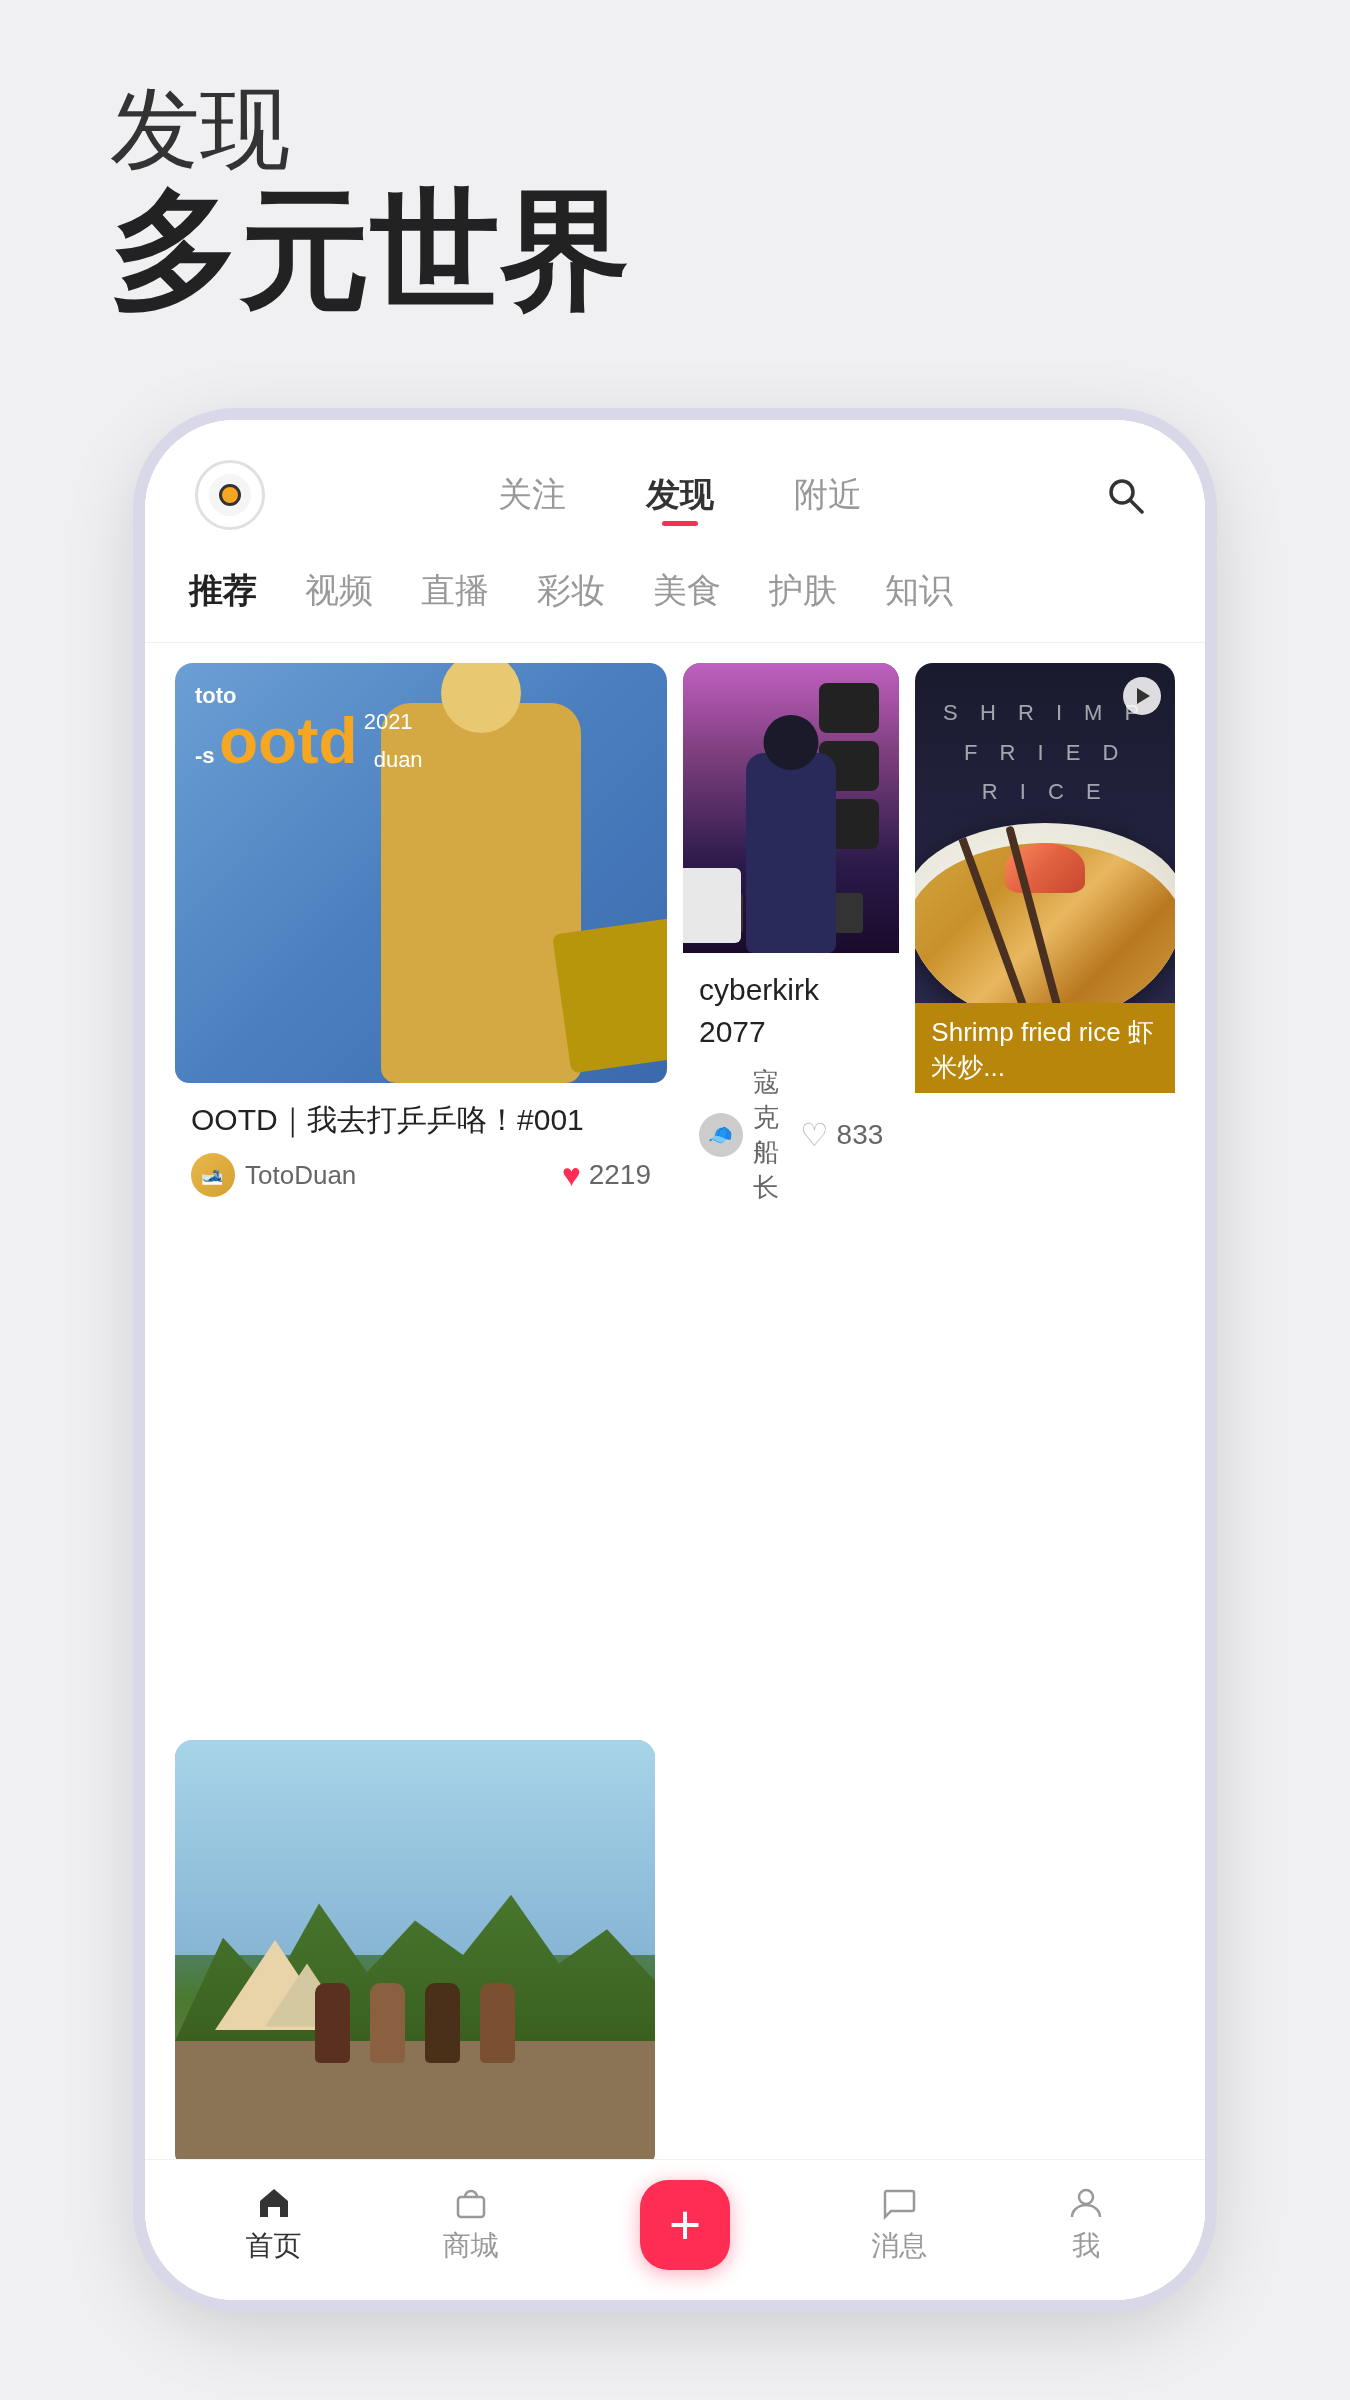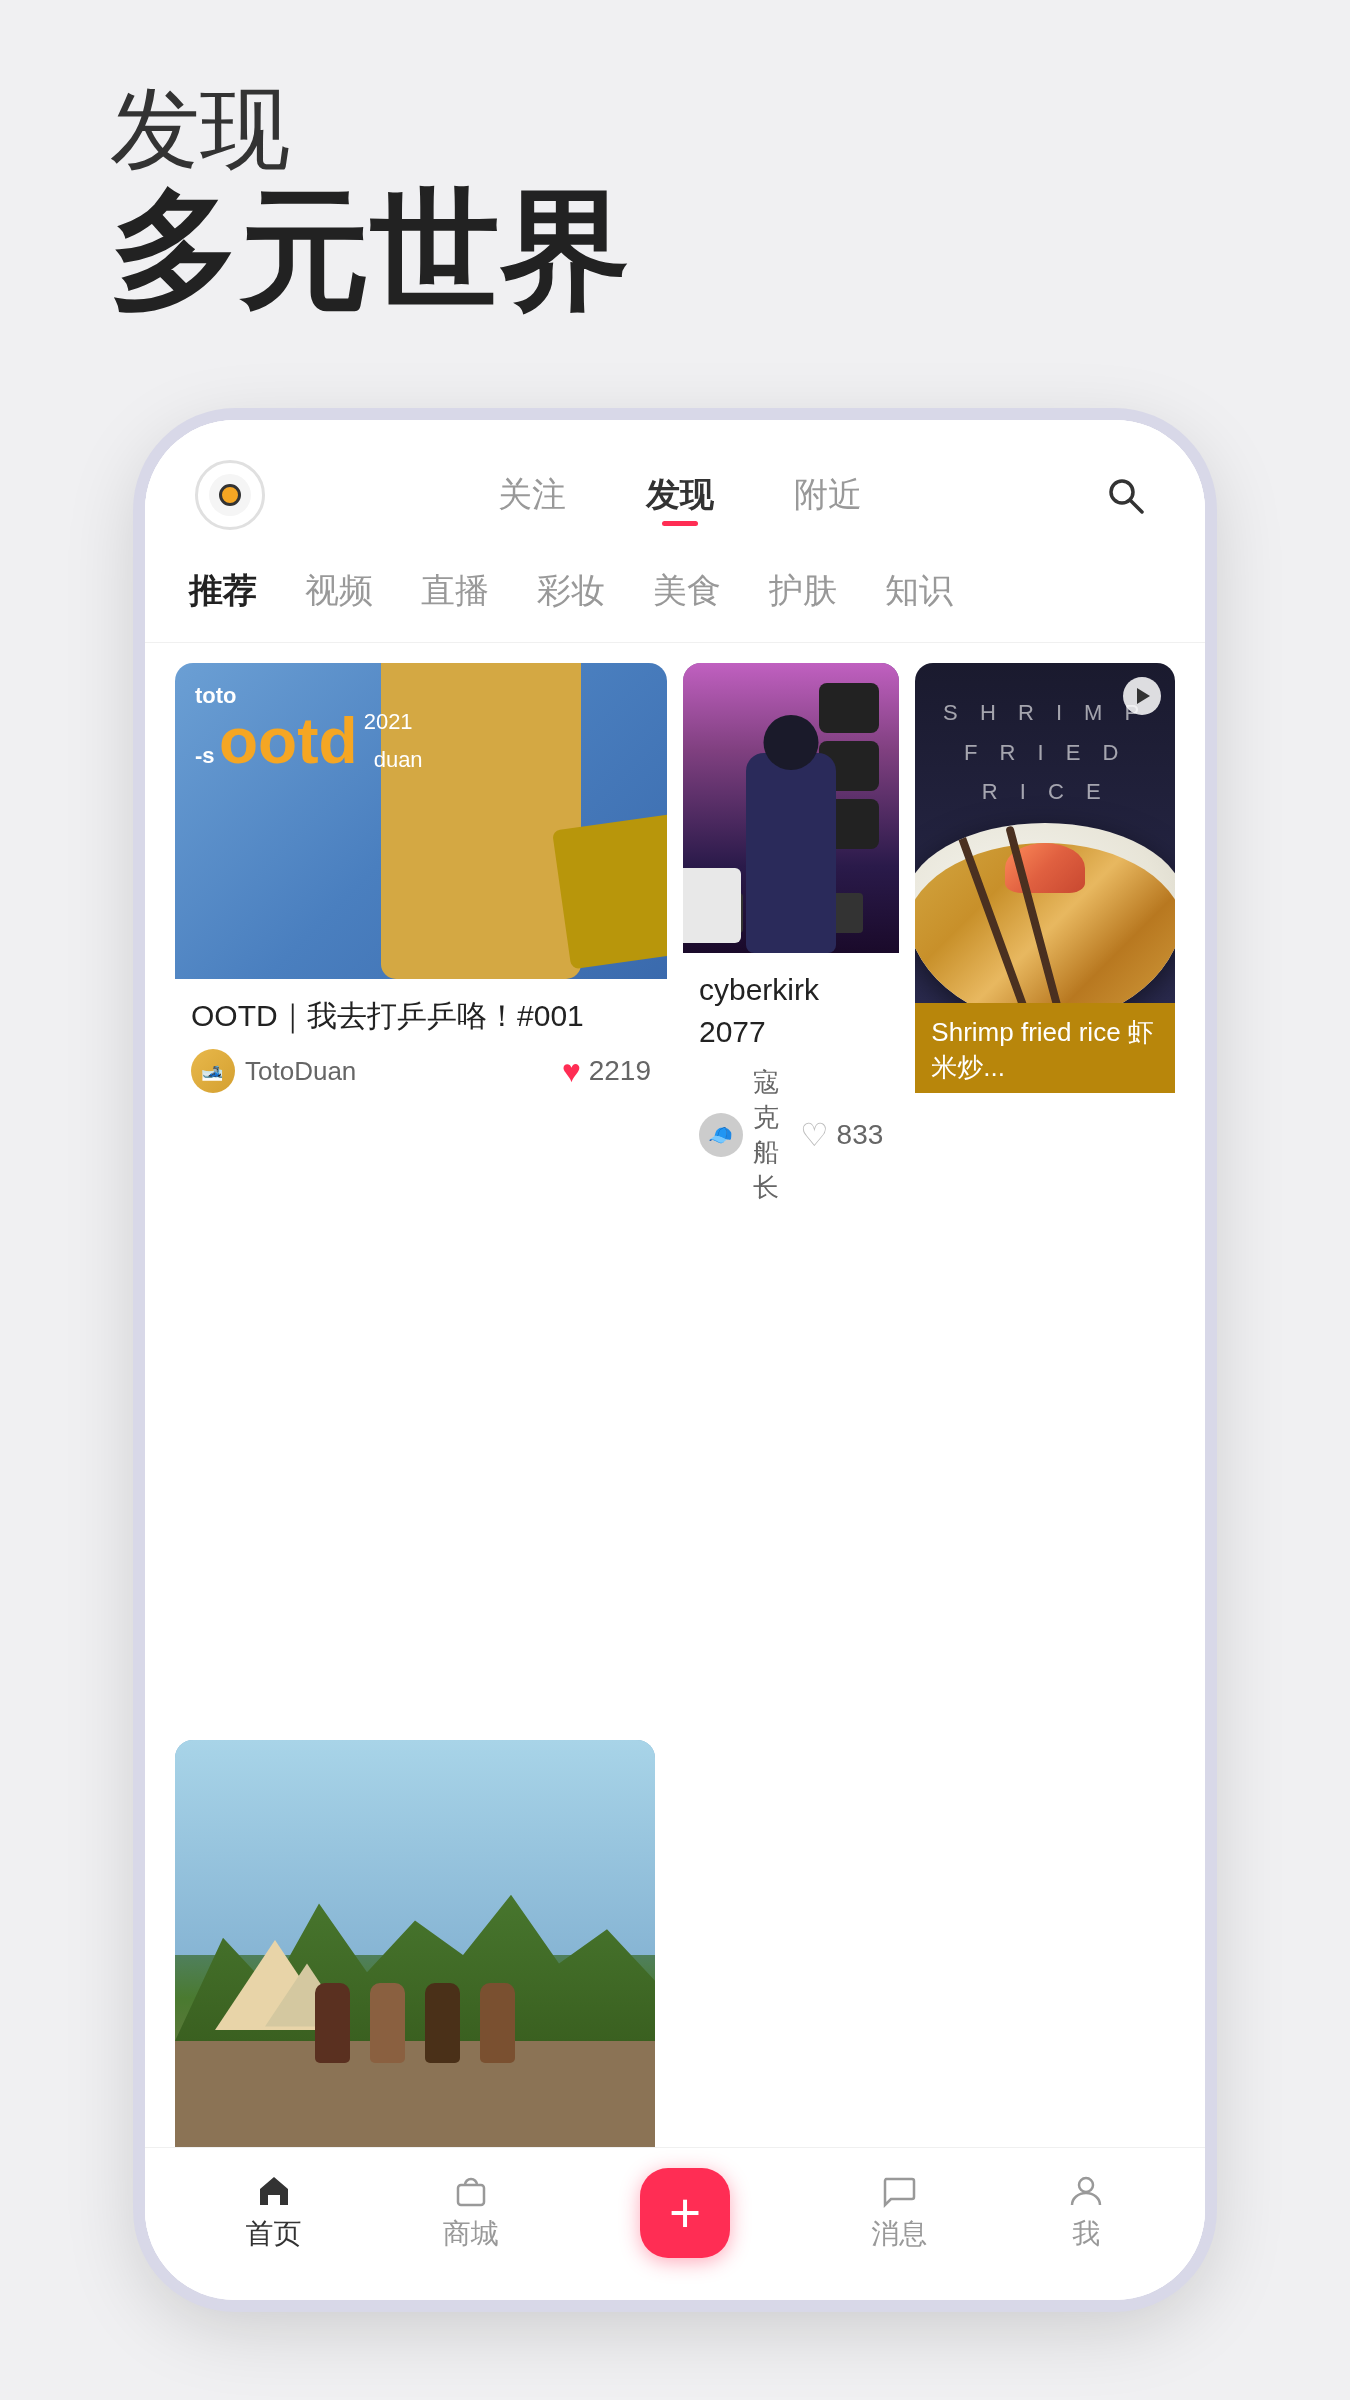--- a/index.html
+++ b/index.html
@@ -206,27 +206,28 @@
       gap: 8px;
     }
     .like-count {
       font-size: 28px;
       color: #666;
     }
 
     
     .img-ootd {
       width: 100%;
-      height: 316px;
+      height: 420px;
       background: linear-gradient(135deg, #6b9fd4 0%, #4a7fbf 50%, #3a6aad 100%);
       position: relative;
       display: flex;
       align-items: center;
       justify-content: center;
       overflow: hidden;
+      border-radius: 14px;
     }
 
     .img-cyber {
       width: 100%;
       height: 290px;
       background: linear-gradient(135deg, #8b6f9e 0%, #6b4f8e 40%, #4a3570 100%);
       position: relative;
       overflow: hidden;
       display: flex;
       align-items: center;
@@ -694,21 +695,21 @@
         </div>
         <div class="camp-people">
           <div class="camp-person" style="background:#5a3020;"></div>
           <div class="camp-person" style="background:#8a6040;"></div>
           <div class="camp-person" style="background:#4a3018;"></div>
           <div class="camp-person" style="background:#7a5030;"></div>
         </div>
       </div>
     </div>
 
-    <div class="bottom-nav" style="position:absolute;bottom:12px;left:0;right:0;z-index:10;margin-top:41px;">
+    <div class="bottom-nav" style="position:absolute;bottom:0;left:0;right:0;z-index:10;margin-top:41px;">
       <div class="bottom-nav-item">
         <svg width="36" height="36" viewBox="0 0 36 36" fill="none">
           <path d="M4 16L18 4L32 16V32H24V22H12V32H4V16Z" fill="#333"></path>
         </svg>
         <span class="bottom-nav-label active">首页</span>
       </div>
       <div class="bottom-nav-item">
         <svg width="36" height="36" viewBox="0 0 36 36" fill="none">
           <rect x="5" y="12" width="26" height="20" rx="3" stroke="#999" stroke-width="2.5"></rect>
           <path d="M12 12C12 8.686 14.686 6 18 6C21.314 6 24 8.686 24 12" stroke="#999" stroke-width="2.5"></path>

